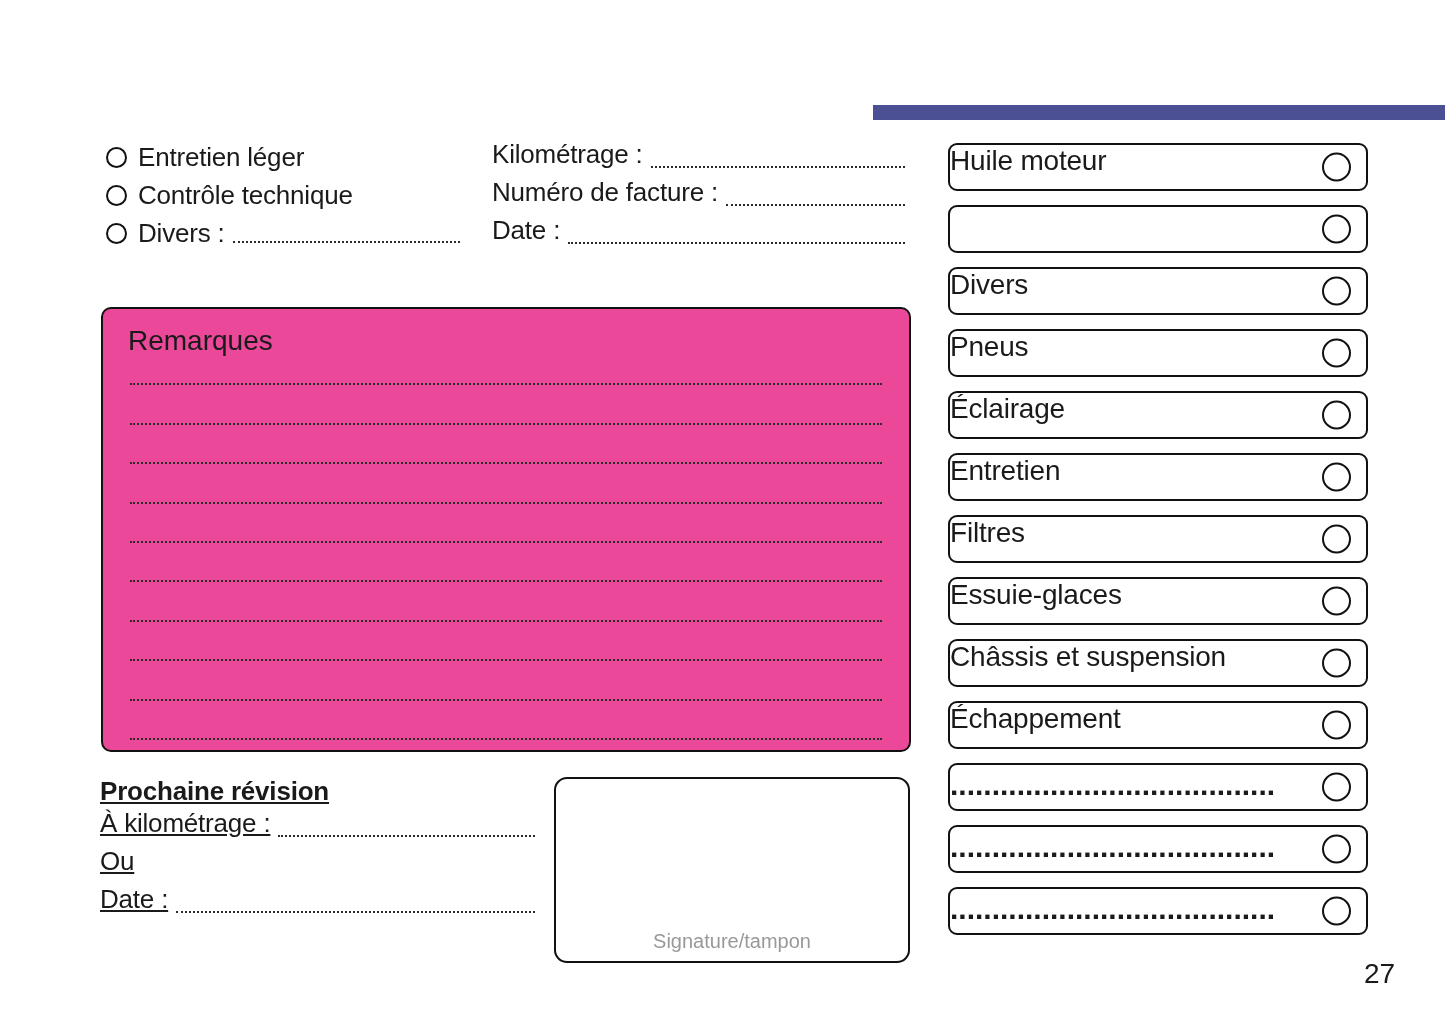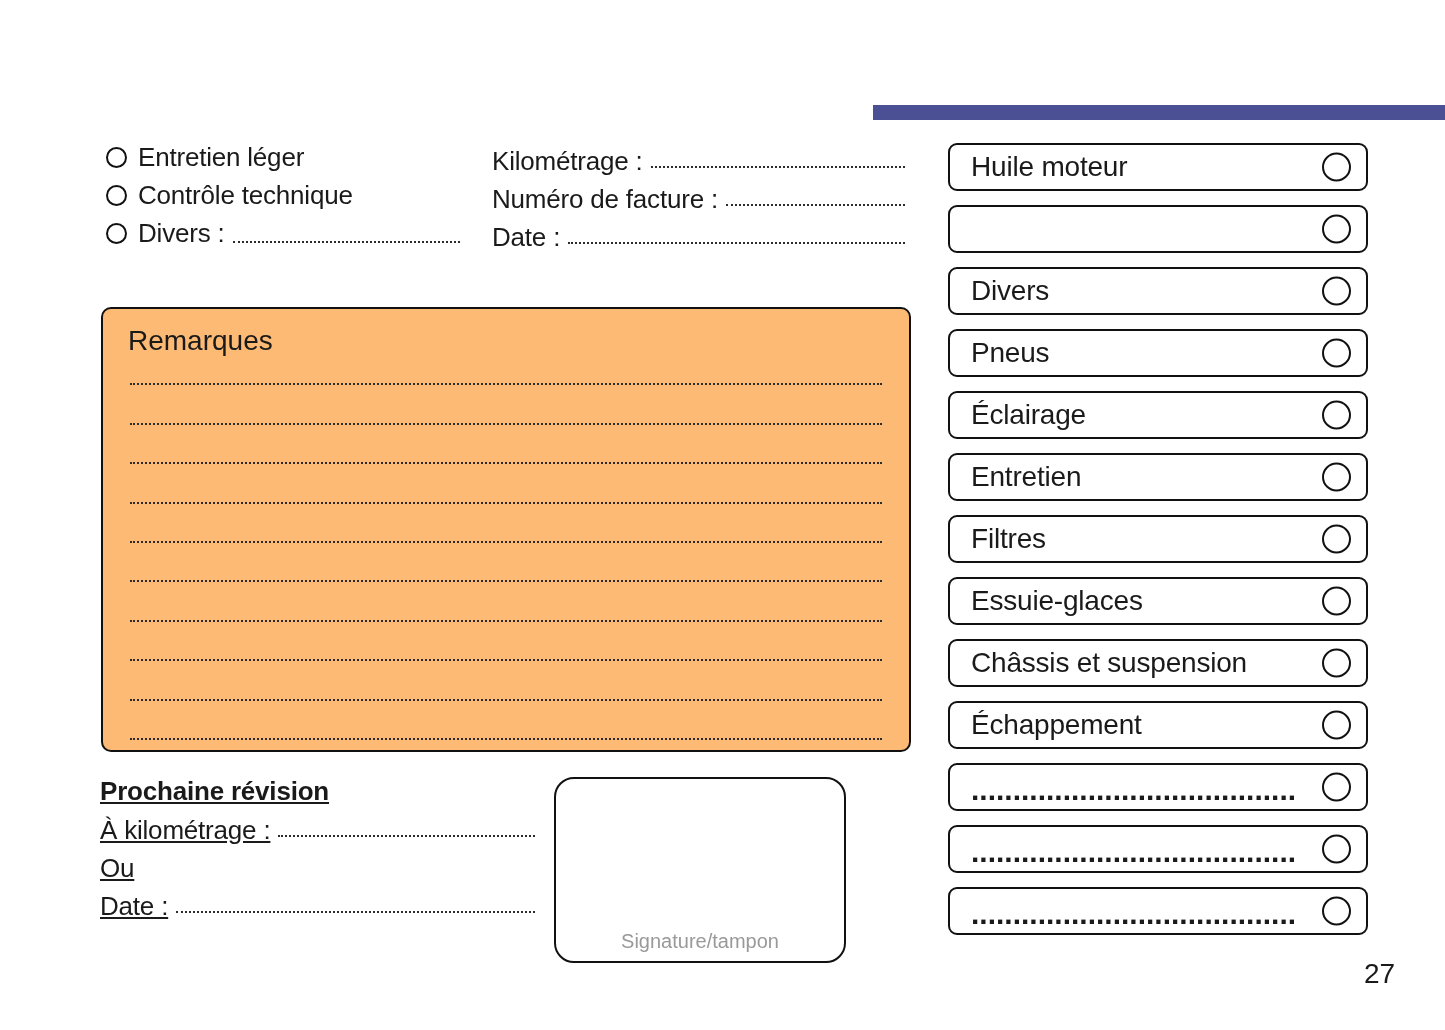--- a/index.html
+++ b/index.html
@@ -15,40 +15,40 @@
   .accent-bar{position:absolute;left:873px;top:105px;width:572px;height:15px;}
 
   
   .entry-types{position:absolute;left:106px;top:138px;width:356px;}
   .entry-row{display:flex;align-items:center;height:38px;}
   .radio{width:17px;height:17px;border:2.5px solid #111;border-radius:50%;margin-right:11px;flex:none;background:#fff;}
   .lbl{font-size:26px;white-space:nowrap;letter-spacing:-0.2px;}
 
   
   .invoice-fields{position:absolute;left:492px;top:139px;width:415px;}
-  .field-row{display:flex;align-items:flex-end;height:38px;}
+  .field-row{display:flex;align-items:flex-start;height:38px;}
   .leader{flex:1;border-bottom:2px dotted #2b2b2b;align-self:flex-end;margin:0 2px 9px 8px;min-width:30px;}
 
   
-  .remarks-box{position:absolute;left:101px;top:307px;width:810px;height:445px;border:2.5px solid #111;border-radius:10px;box-sizing:border-box;background:#fdba74;}
+  .remarks-box{position:absolute;left:101px;top:307px;width:810px;height:445px;border:2.5px solid #111;border-radius:10px;box-sizing:border-box;background:#ec4899;}
   .remarks-title{position:absolute;left:25px;top:16px;font-size:28px;}
   .remark-lines{position:absolute;left:27px;right:27px;top:37px;}
   .remark-line{height:37.4px;border-bottom:2px dotted #2b2b2b;}
 
   
   .next-revision{position:absolute;left:100px;top:774px;width:437px;text-decoration:underline;}
   .next-title{font-size:26px;font-weight:bold;height:34px;display:flex;align-items:center;letter-spacing:-0.2px;}
 
   
-  .sig-box{position:absolute;left:554px;top:777px;width:292px;height:186px;border:2.5px solid #111;border-radius:20px;box-sizing:border-box;background:#fff;}
+  .sig-box{position:absolute;left:554px;top:777px;width:356px;height:186px;border:2.5px solid #111;border-radius:13px;box-sizing:border-box;background:#fff;}
   .sig-label{position:absolute;bottom:8px;left:0;width:100%;text-align:center;font-size:20px;color:#999;}
 
   
   .checklist{position:absolute;left:948px;top:143px;width:420px;}
-  .check-item{position:relative;height:48px;border:2.5px solid #111;border-radius:9px;margin-bottom:14px;box-sizing:border-box;display:flex;align-items:center;padding-left:21px;background:#fff;}
+  .check-item{position:relative;height:48px;border:2.5px solid #111;border-radius:9px;margin-bottom:14px;box-sizing:border-box;display:flex;background:#fff;}
   .check-item .lbl{font-size:28px;}
   .check-item .dots{font-size:30px;font-weight:bold;letter-spacing:0;transform:translateY(3px);white-space:nowrap;overflow:hidden;max-width:330px;}
   .check-circle{position:absolute;right:15px;top:50%;transform:translateY(-50%);width:25px;height:25px;border:2.5px solid #111;border-radius:50%;background:#fff;}
 
   .page-number{position:absolute;left:1364px;top:958px;font-size:28px;}
 </style>
 </head>
 <body>
 
 <div class="page">

